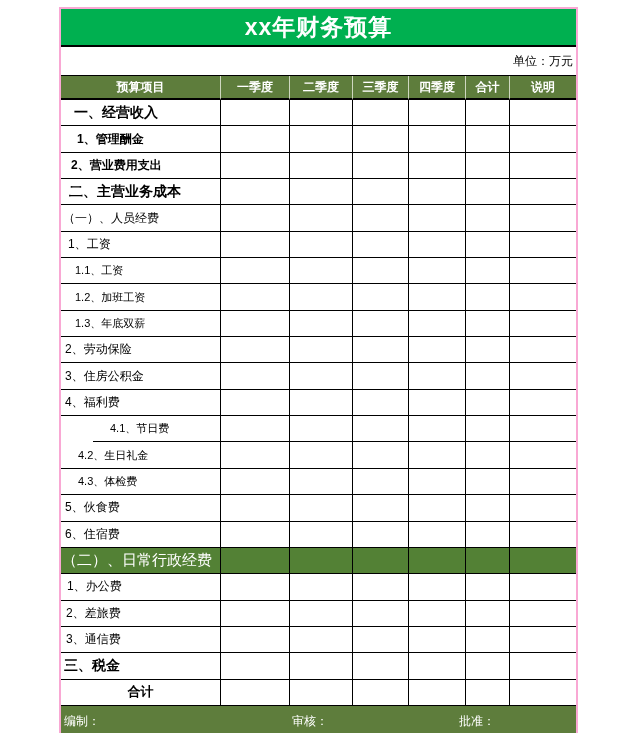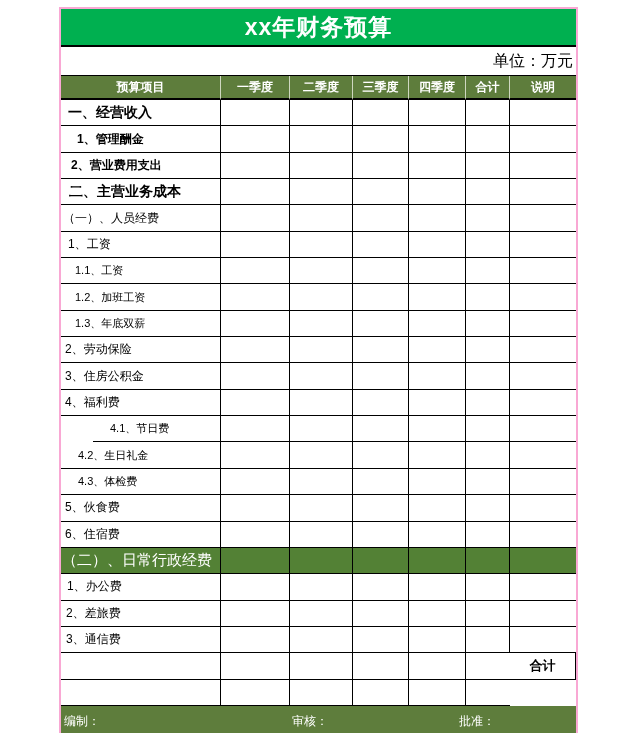--- a/index.html
+++ b/index.html
@@ -12,21 +12,21 @@
     border:2px solid #f9a8d4;background:#fff;
   }
   .title{
     height:36px;display:flex;align-items:center;justify-content:center;
     background:#00B050;color:#fff;font-size:23px;font-weight:bold;
     border-bottom:2px solid #000;letter-spacing:1px;
   }
   .unit-row{
     height:28px;display:flex;align-items:center;justify-content:flex-end;
     background:#fff;border-bottom:1px solid #000;padding-right:3px;
-    font-size:16px;
+    font-size:12px;
   }
   .grid{
     display:grid;
     grid-template-columns:160px 69px 63px 56px 57px 44px auto;
     grid-template-rows:24px;
     grid-auto-rows:26.35px;
   }
   .c{
     box-sizing:border-box;display:flex;align-items:center;
     border-right:1px solid #000;border-bottom:1px solid #000;
@@ -61,21 +61,21 @@
     <span>单位：万元</span>
   </div>
   <div class="grid" id="grid">
       <div class="c h" style="background: rgb(94, 125, 60);">预算项目</div>
       <div class="c h" style="background: rgb(94, 125, 60);">一季度</div>
       <div class="c h" style="background: rgb(94, 125, 60);">二季度</div>
       <div class="c h" style="background: rgb(94, 125, 60);">三季度</div>
       <div class="c h" style="background: rgb(94, 125, 60);">四季度</div>
       <div class="c h" style="background: rgb(94, 125, 60);">合计</div>
       <div class="c h lastcol" style="background: rgb(94, 125, 60);">说明</div>
-      <div class="c v-section" style="padding-left: 7px;">一、经营收入</div>
+      <div class="c v-section" style="padding-left: 13px;">一、经营收入</div>
       <div class="c"></div>
       <div class="c"></div>
       <div class="c"></div>
       <div class="c"></div>
       <div class="c"></div>
       <div class="c lastcol"></div>
       <div class="c v-subsection-bold" style="padding-left: 16px;">1、管理酬金</div>
       <div class="c"></div>
       <div class="c"></div>
       <div class="c"></div>
@@ -208,20 +208,21 @@
       <div class="c"></div>
       <div class="c"></div>
       <div class="c lastcol"></div>
       <div class="c v-item" style="padding-left: 5px;">3、通信费</div>
       <div class="c"></div>
       <div class="c"></div>
       <div class="c"></div>
       <div class="c"></div>
       <div class="c"></div>
       <div class="c lastcol"></div>
+      <div class="c v-section" style="padding-left: 3px;">三、税金</div>
       <div class="c"></div>
       <div class="c"></div>
       <div class="c"></div>
       <div class="c"></div>
       <div class="c"></div>
       <div class="c lastcol"></div>
       <div class="c v-total">合计</div>
       <div class="c"></div>
       <div class="c"></div>
       <div class="c"></div>

